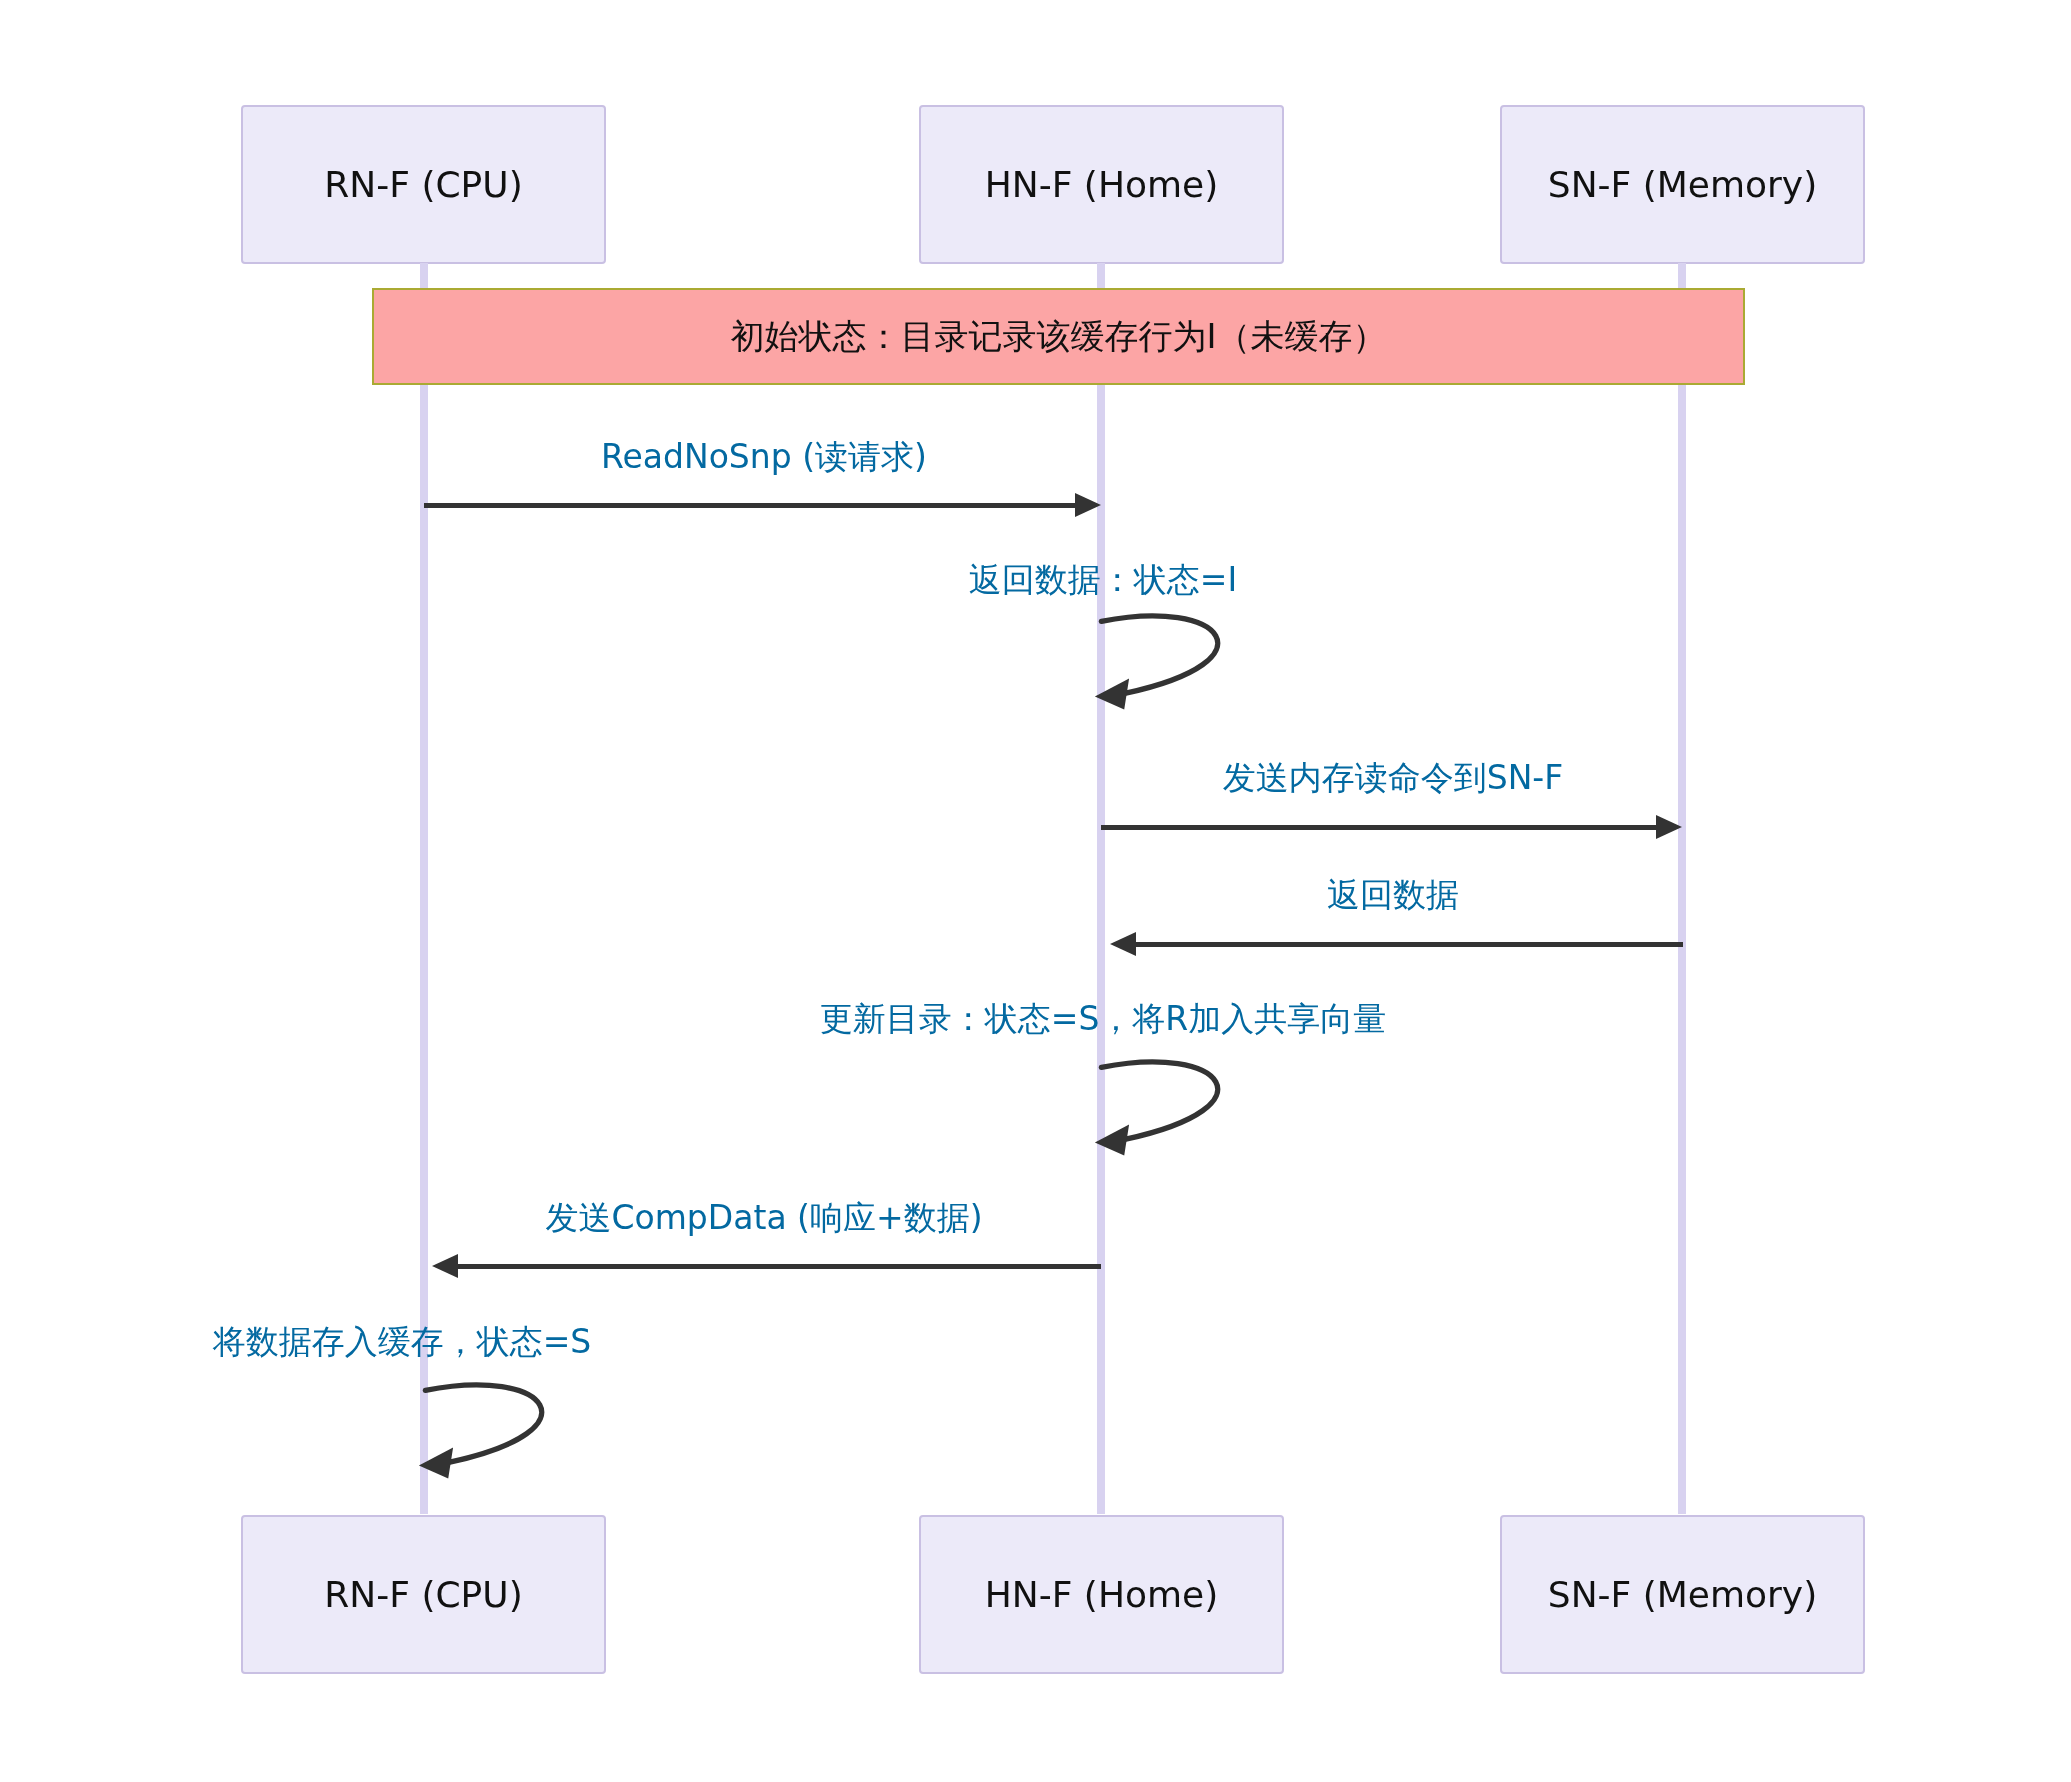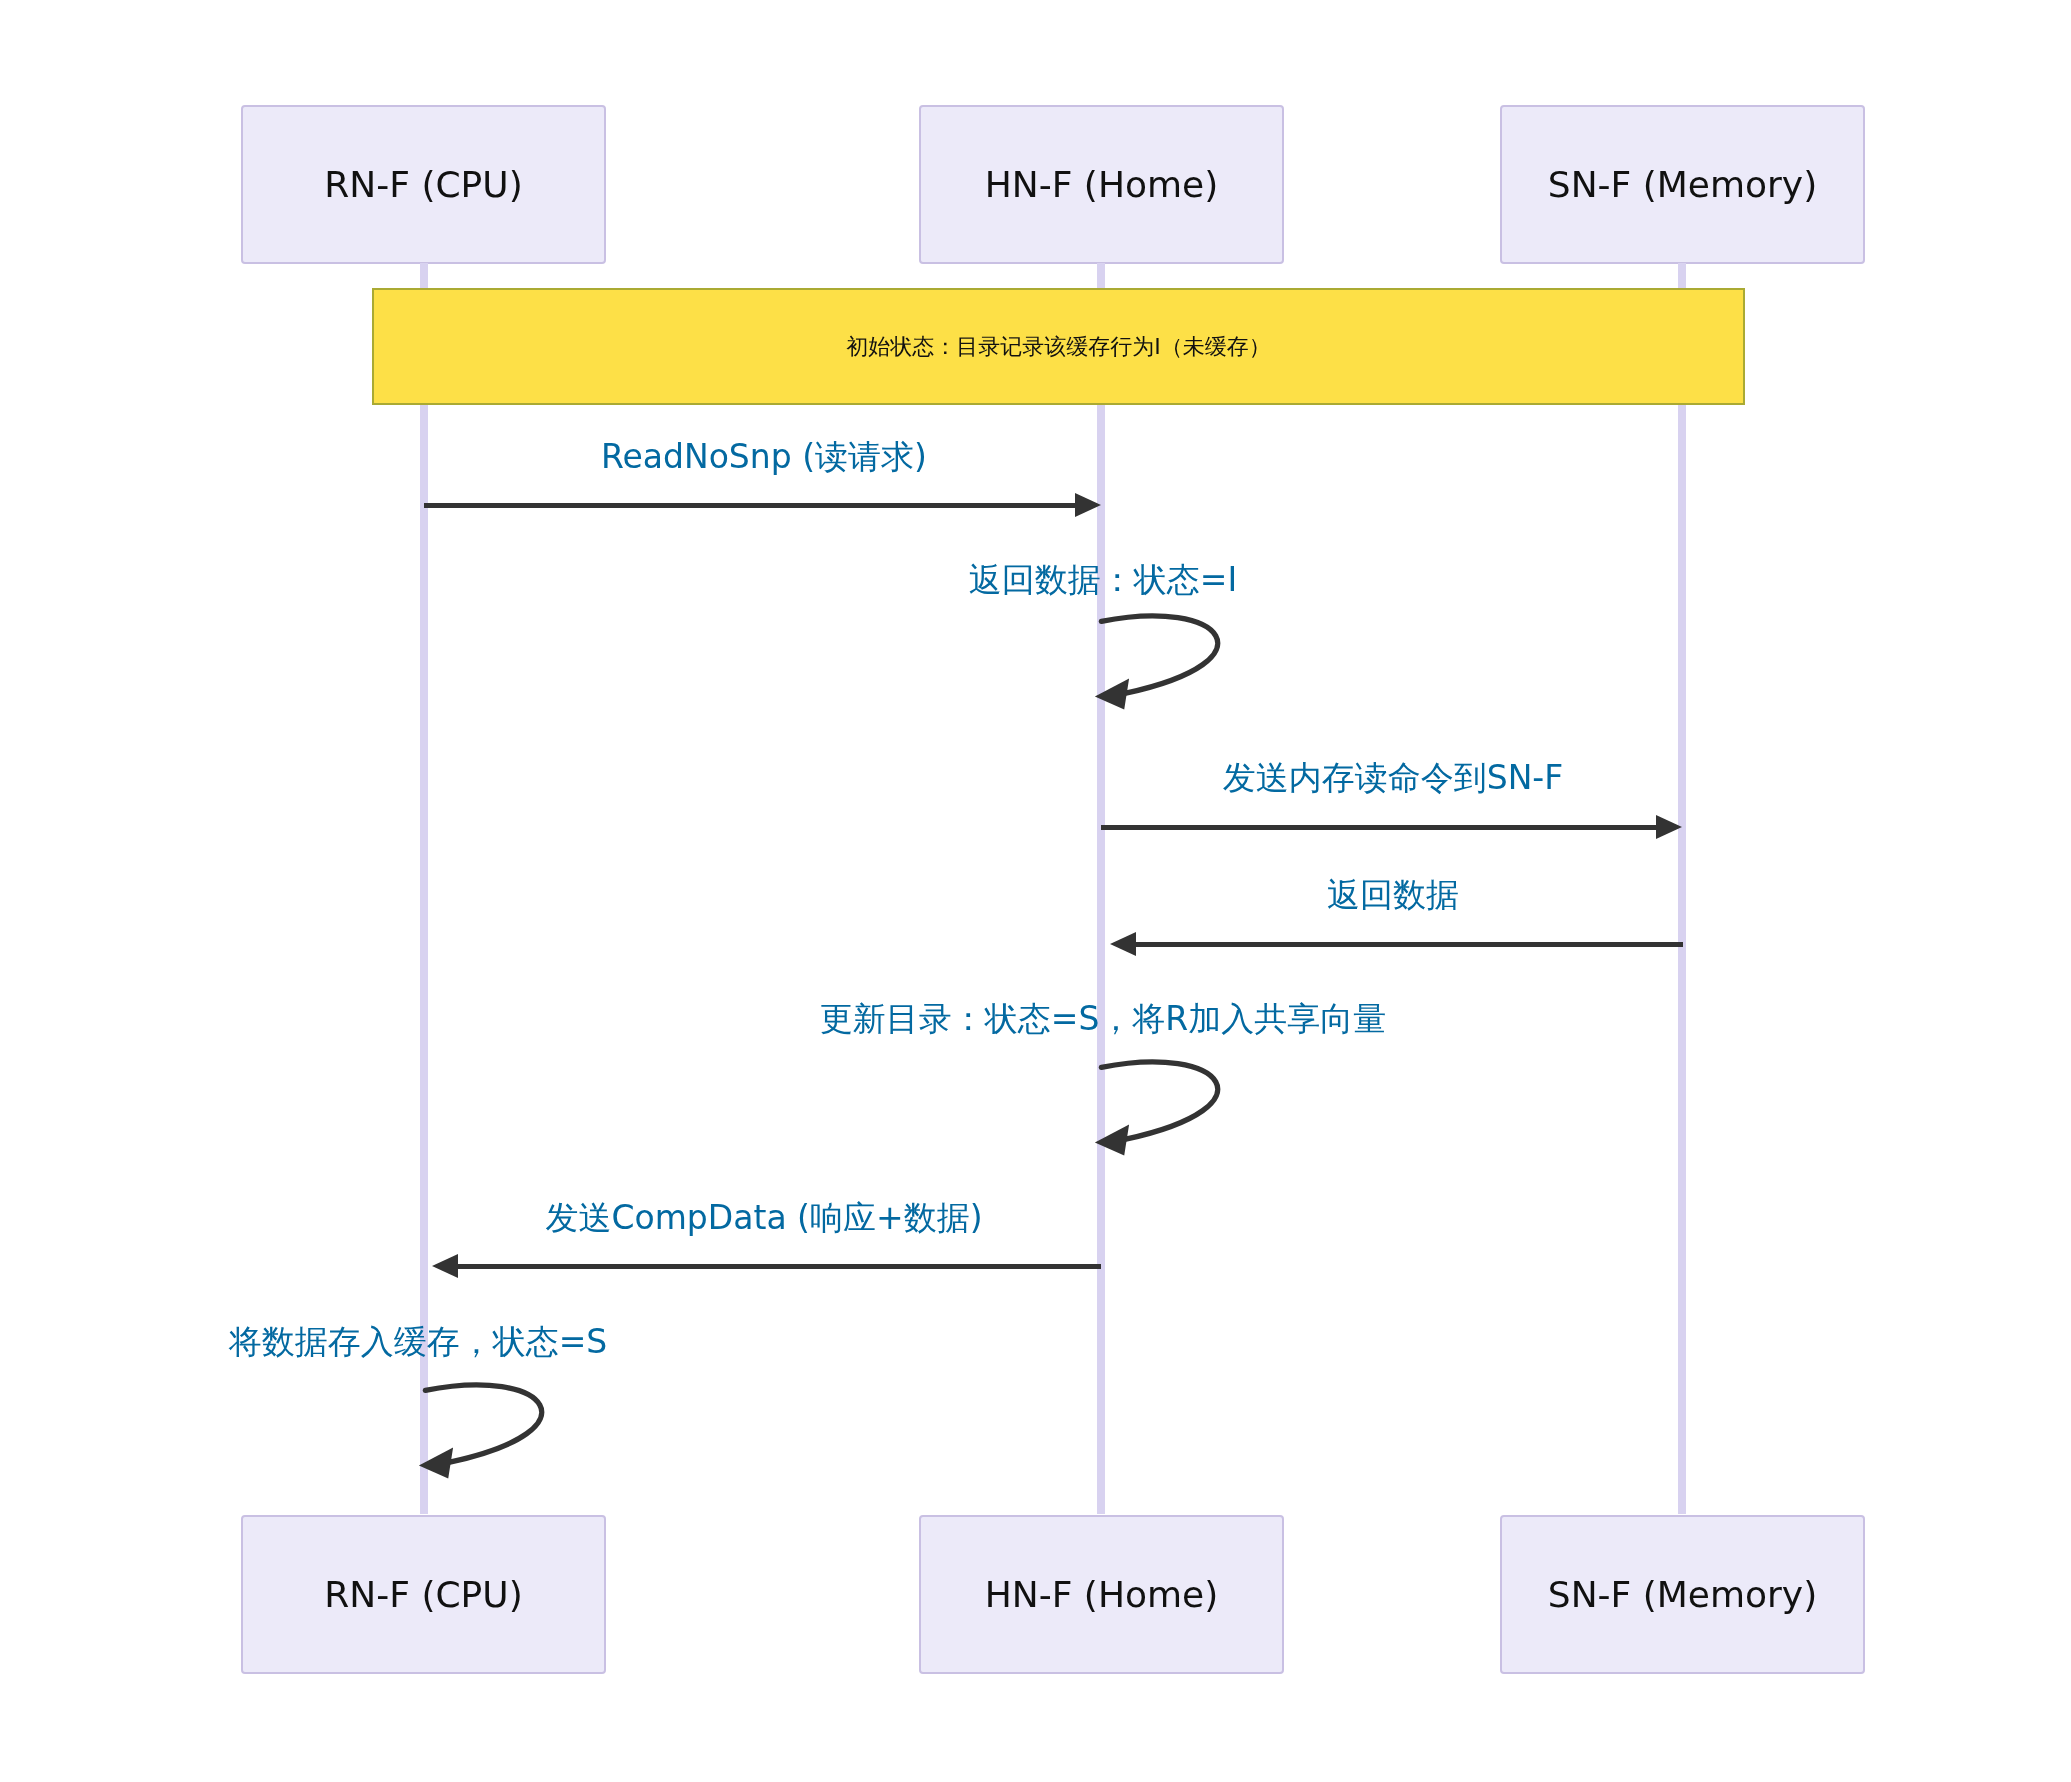--- a/index.html
+++ b/index.html
@@ -11,24 +11,24 @@
   .actor{
     position:absolute;width:365px;height:159px;
     background:#ECEAF9;border:2.5px solid #C9C0E3;border-radius:4px;
     display:flex;align-items:center;justify-content:center;
     font-size:36px;color:#111;box-sizing:border-box;
   }
   .lifeline{
     position:absolute;width:8.2px;top:263px;height:1251px;background:#D8D2F0;
   }
   .note{
-    position:absolute;left:372px;top:288px;width:1373px;height:117px;
-    background:#fde047;border:2.5px solid #AAAA33;box-sizing:border-box;
+    position:absolute;left:372px;top:288px;width:1373px;height:97px;
+    background:#fca5a5;border:2.5px solid #AAAA33;box-sizing:border-box;
     display:flex;align-items:center;justify-content:center;
-    font-size:22px;color:#111;
+    font-size:34px;color:#111;
   }
   .msg-label{
     position:absolute;height:49px;line-height:49px;font-size:33px;color:#0369a1;
     transform:translateX(-50%);white-space:nowrap;text-align:left;
   }
   .arrow-line{position:absolute;height:4.9px;background:#333333;}
   .arrow-head{position:absolute;width:0;height:0;}
   .arrow-head.right{border-top:12.3px solid transparent;border-bottom:12.3px solid transparent;border-left:26px solid #333333;}
   .arrow-head.left{border-top:12.3px solid transparent;border-bottom:12.3px solid transparent;border-right:26px solid #333333;}
   .self-loop{position:absolute;width:188px;height:106px;}
@@ -75,21 +75,21 @@
 <div class="msg-label" style="left:1103px;top:994px;">更新目录：状态=S，将R加入共享向量</div>
 <svg class="self-loop" style="left:1093px;top:1056px;" viewBox="0 0 230 130">
   <path d="M 10 14 C 160 -16, 224 62, 40 102" fill="none" stroke="#333333" stroke-width="6.5" stroke-linecap="round"></path>
   <polygon points="2,106 44,84 38,122" fill="#333333"></polygon>
 </svg>
 
 <div class="msg-label" style="left:764px;top:1193px;">发送CompData (响应+数据)</div>
 <div class="arrow-line" style="left:458px;top:1264px;width:643px;"></div>
 <div class="arrow-head left" style="left:432px;top:1254px;"></div>
 
-<div class="msg-label" style="left:418px;top:1317px;">将数据存入缓存，状态=S</div>
+<div class="msg-label" style="left:402px;top:1317px;">将数据存入缓存，状态=S</div>
 <svg class="self-loop" style="left:417px;top:1379px;" viewBox="0 0 230 130">
   <path d="M 10 14 C 160 -16, 224 62, 40 102" fill="none" stroke="#333333" stroke-width="6.5" stroke-linecap="round"></path>
   <polygon points="2,106 44,84 38,122" fill="#333333"></polygon>
 </svg>
 
 <div class="actor" style="left:241px;top:1515px;">
   <span>RN-F (CPU)</span>
 </div>
 <div class="actor" style="left:919px;top:1515px;">
   <span>HN-F (Home)</span>

